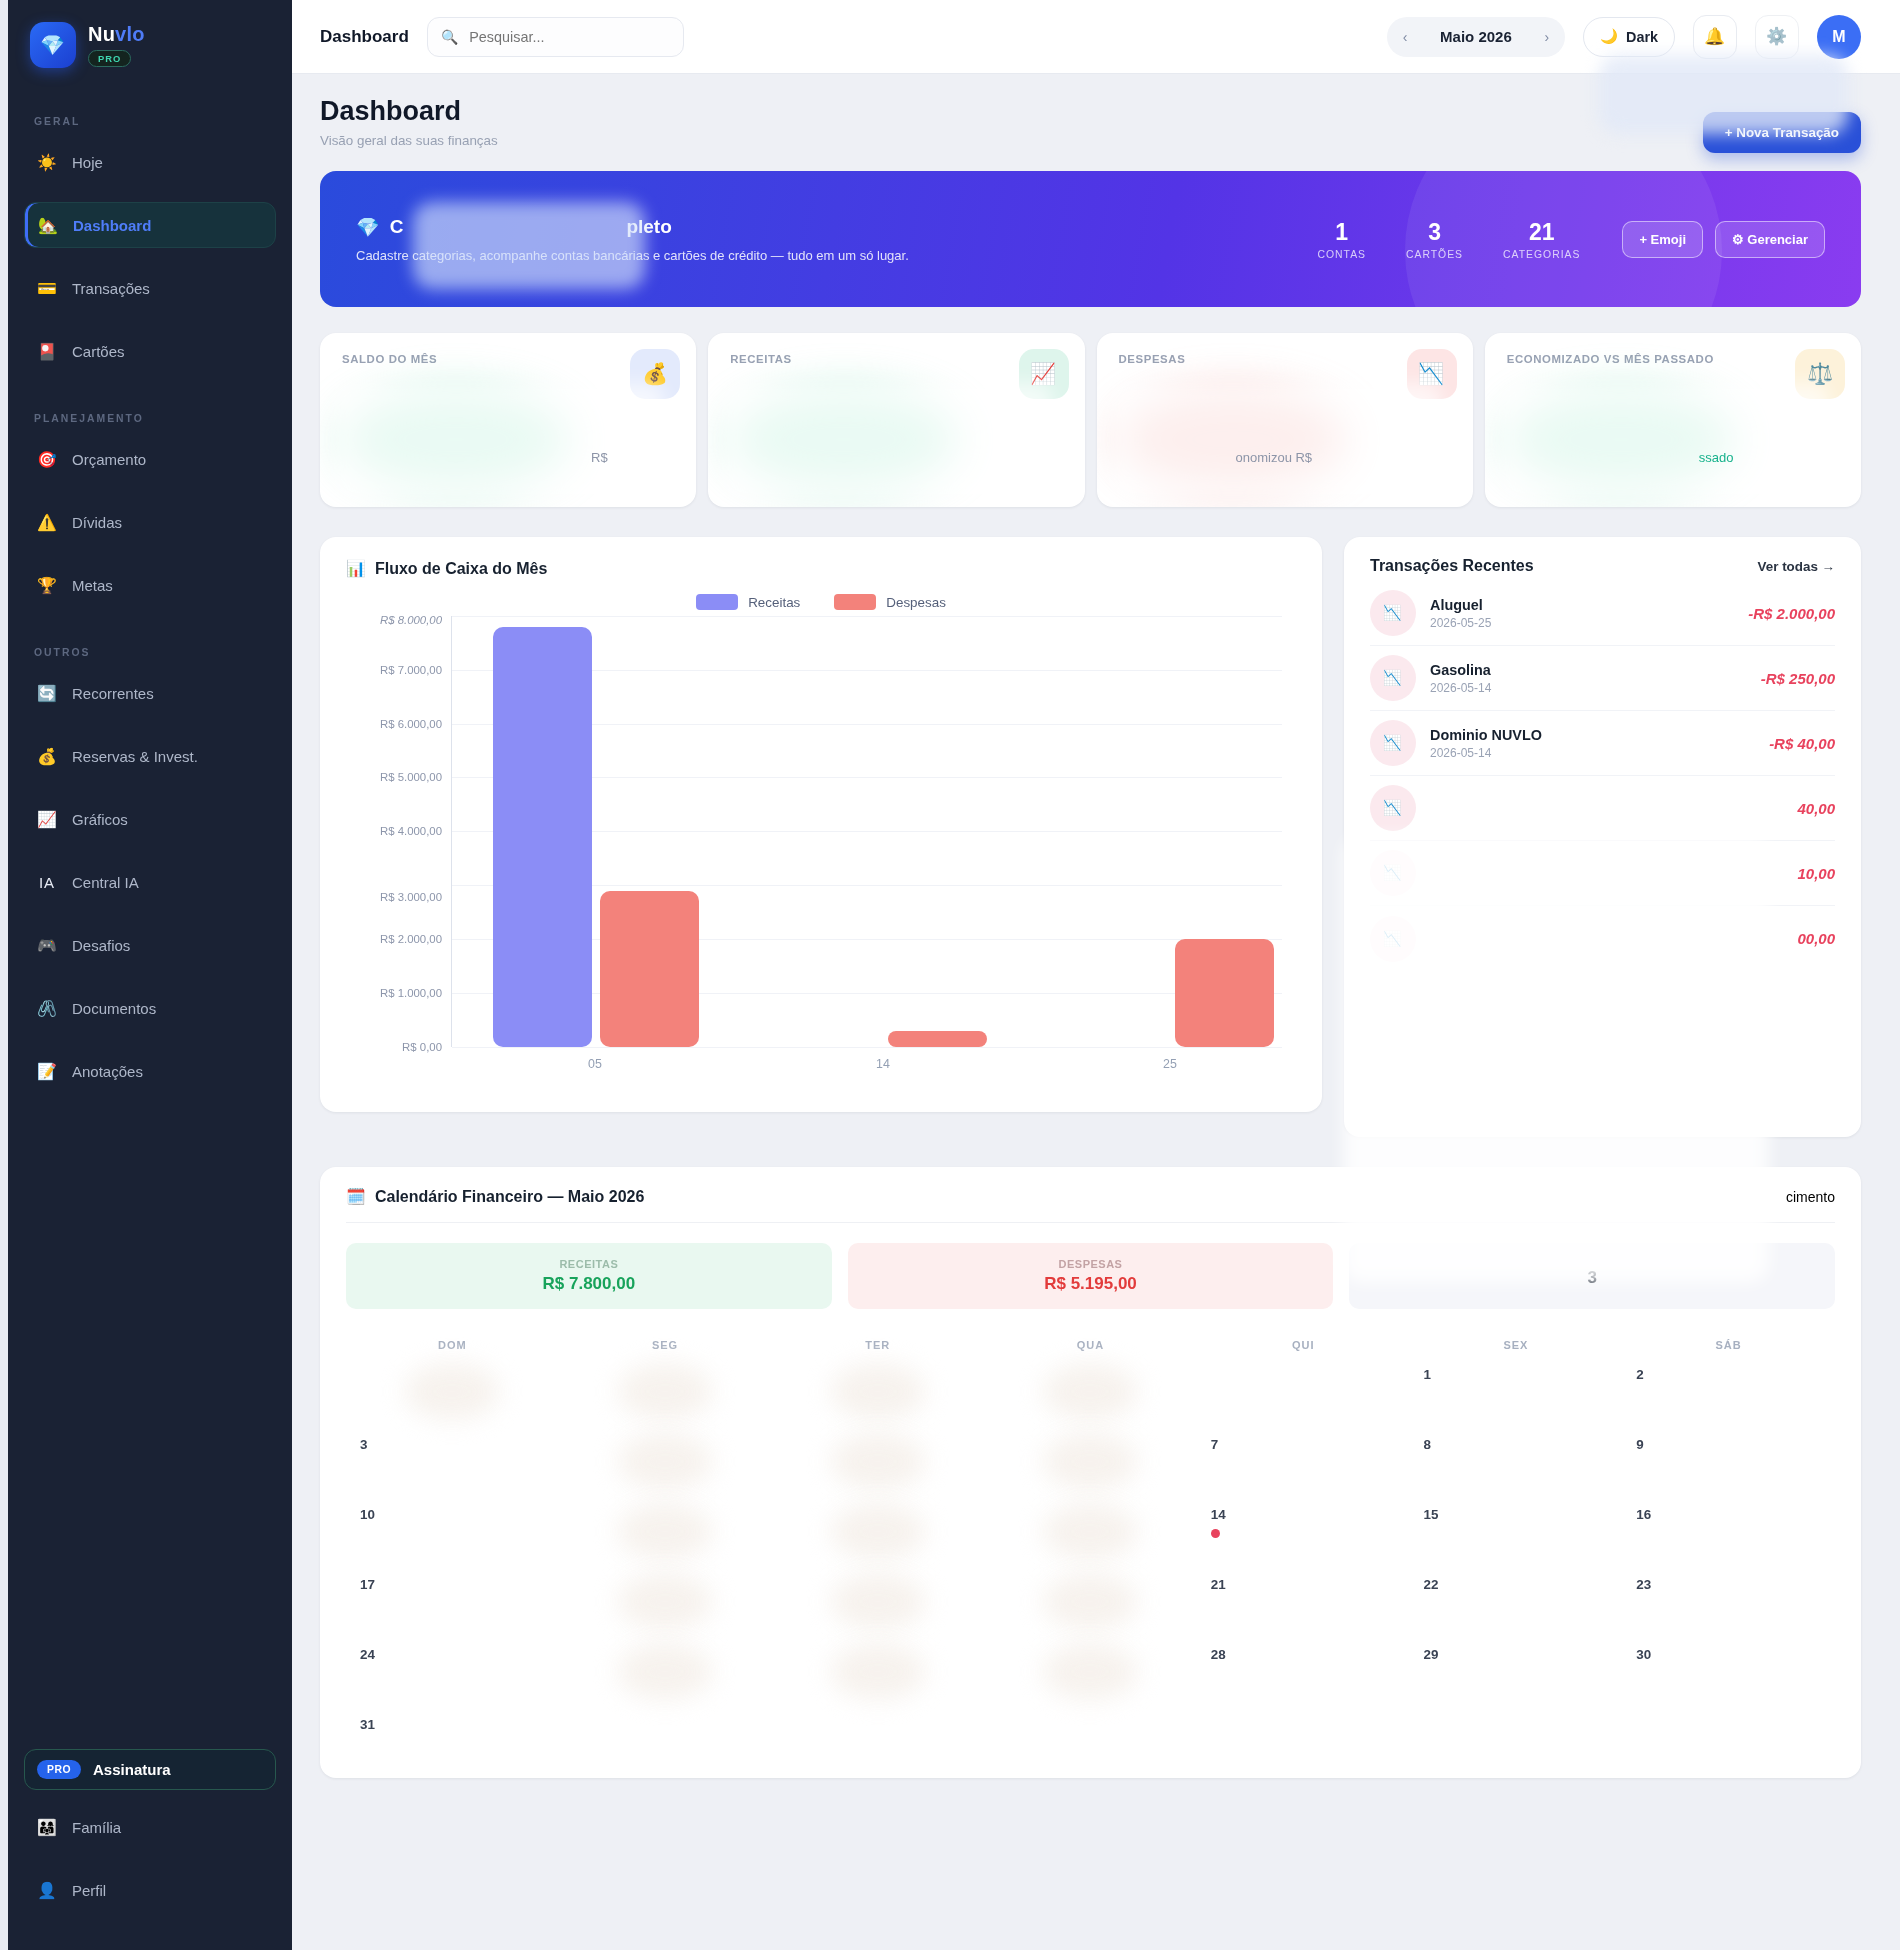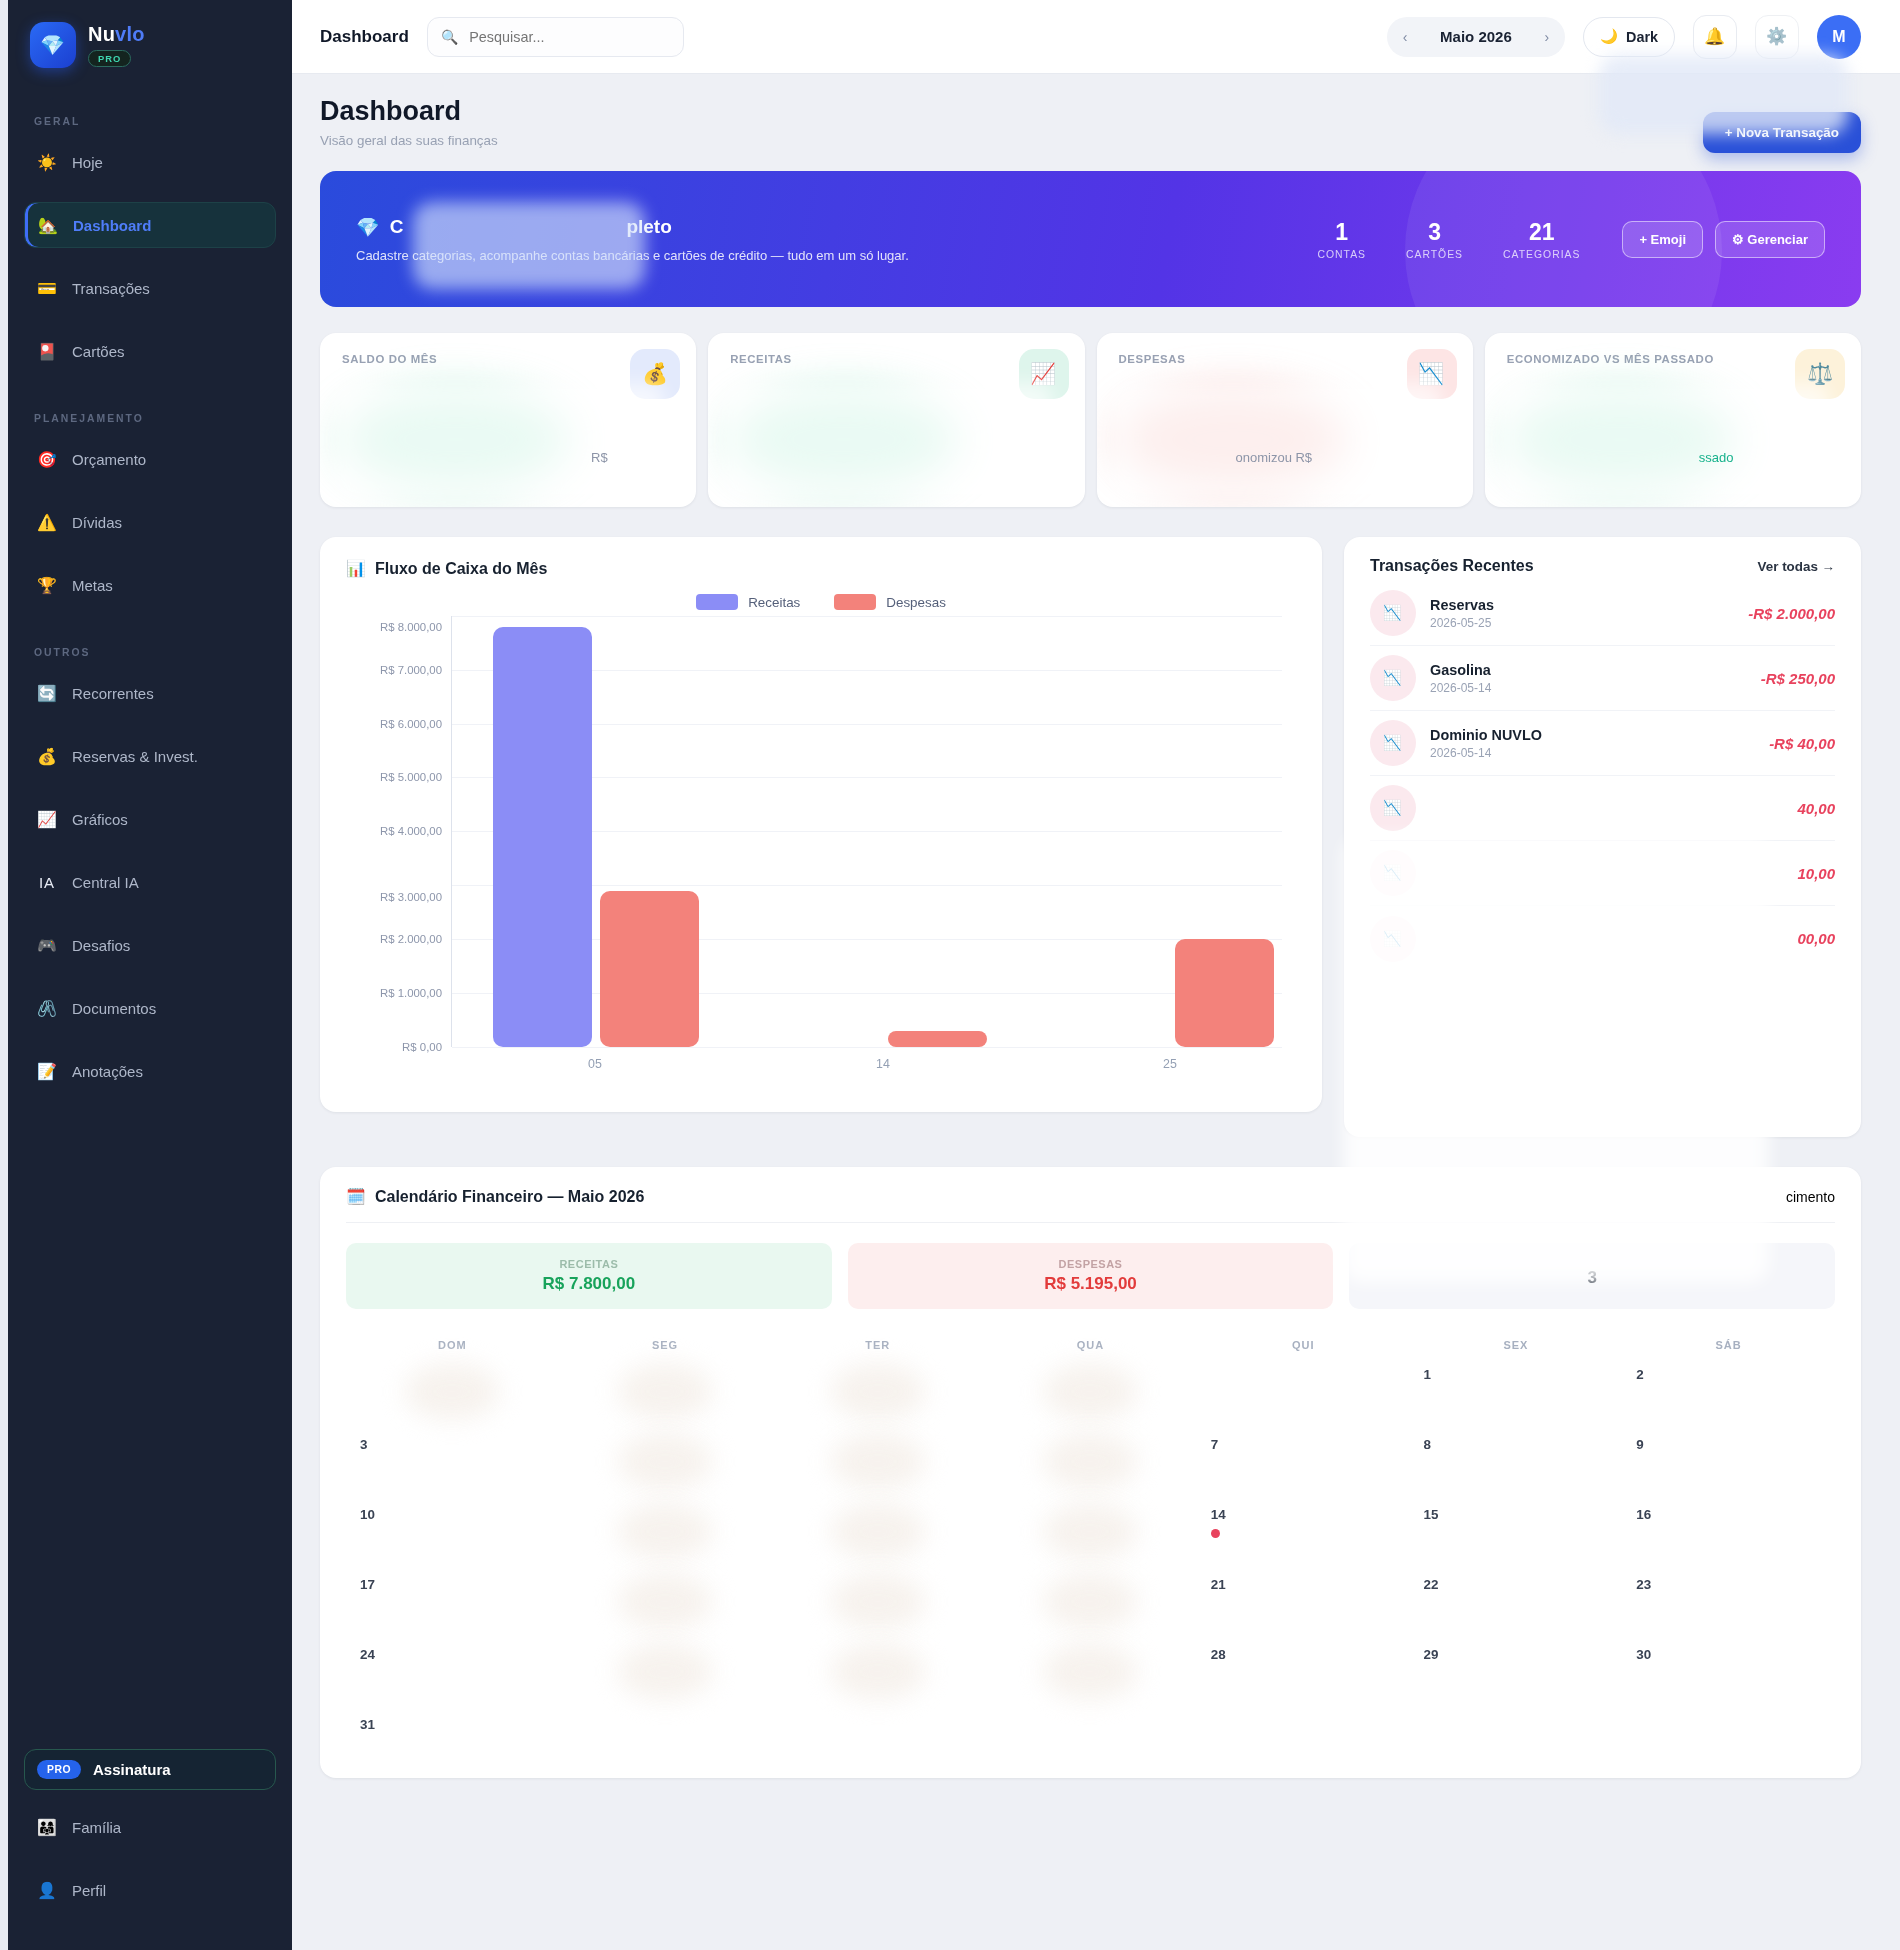--- a/index.html
+++ b/index.html
@@ -328,21 +328,21 @@
                 <span class="ytick" style="top: 281px;">R$ 3.000,00</span>
                 <div class="gridline" style="top: 215px;"></div>
                 <span class="ytick" style="top: 215px;">R$ 4.000,00</span>
                 <div class="gridline" style="top: 161px;"></div>
                 <span class="ytick" style="top: 161px;">R$ 5.000,00</span>
                 <div class="gridline" style="top: 108px;"></div>
                 <span class="ytick" style="top: 108px;">R$ 6.000,00</span>
                 <div class="gridline" style="top: 54px;"></div>
                 <span class="ytick" style="top: 54px;">R$ 7.000,00</span>
                 <div class="gridline" style="top: 0px;"></div>
-                <span class="ytick" style="top: 11px;">R$ 8.000,00</span>
+                <span class="ytick" style="top: 4px; font-style: italic;">R$ 8.000,00</span>
                 <div class="bar" style="background: rgb(139, 141, 246); height: 420px; left: 41px;"></div>
                 <div class="bar" style="background: rgb(243, 130, 123); height: 156px; left: 148px;"></div>
                 <div class="bar" style="background: rgb(243, 130, 123); height: 15.6px; left: 436px;"></div>
                 <div class="bar" style="background: rgb(243, 130, 123); height: 108px; left: 723px;"></div>
               </div>
             <div class="xlabels" id="xlabels">
                 <span class="xlab" style="left: 144px;">05</span>
                 <span class="xlab" style="left: 432px;">14</span>
                 <span class="xlab" style="left: 719px;">25</span>
               </div>
@@ -351,21 +351,21 @@
 
         <div class="card trans-card">
           <div class="trans-head">
             <div class="card-title">Transações Recentes</div>
             <span class="trans-link">Ver todas →</span>
           </div>
           <div id="trans-list">
               <div class="trow">
                 <div class="ticon">📉</div>
                 <div>
-                  <div class="tname">Reservas</div>
+                  <div class="tname">Aluguel</div>
                   <div class="tdate">2026-05-25</div>
                 </div>
                 <div class="tamount">-R$ 2.000,00</div>
               </div>
               <div class="trow">
                 <div class="ticon">📉</div>
                 <div>
                   <div class="tname">Gasolina</div>
                   <div class="tdate">2026-05-14</div>
                 </div>

